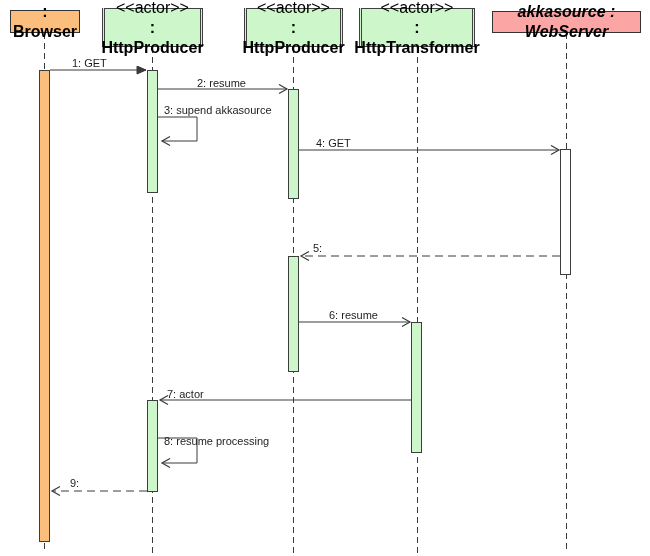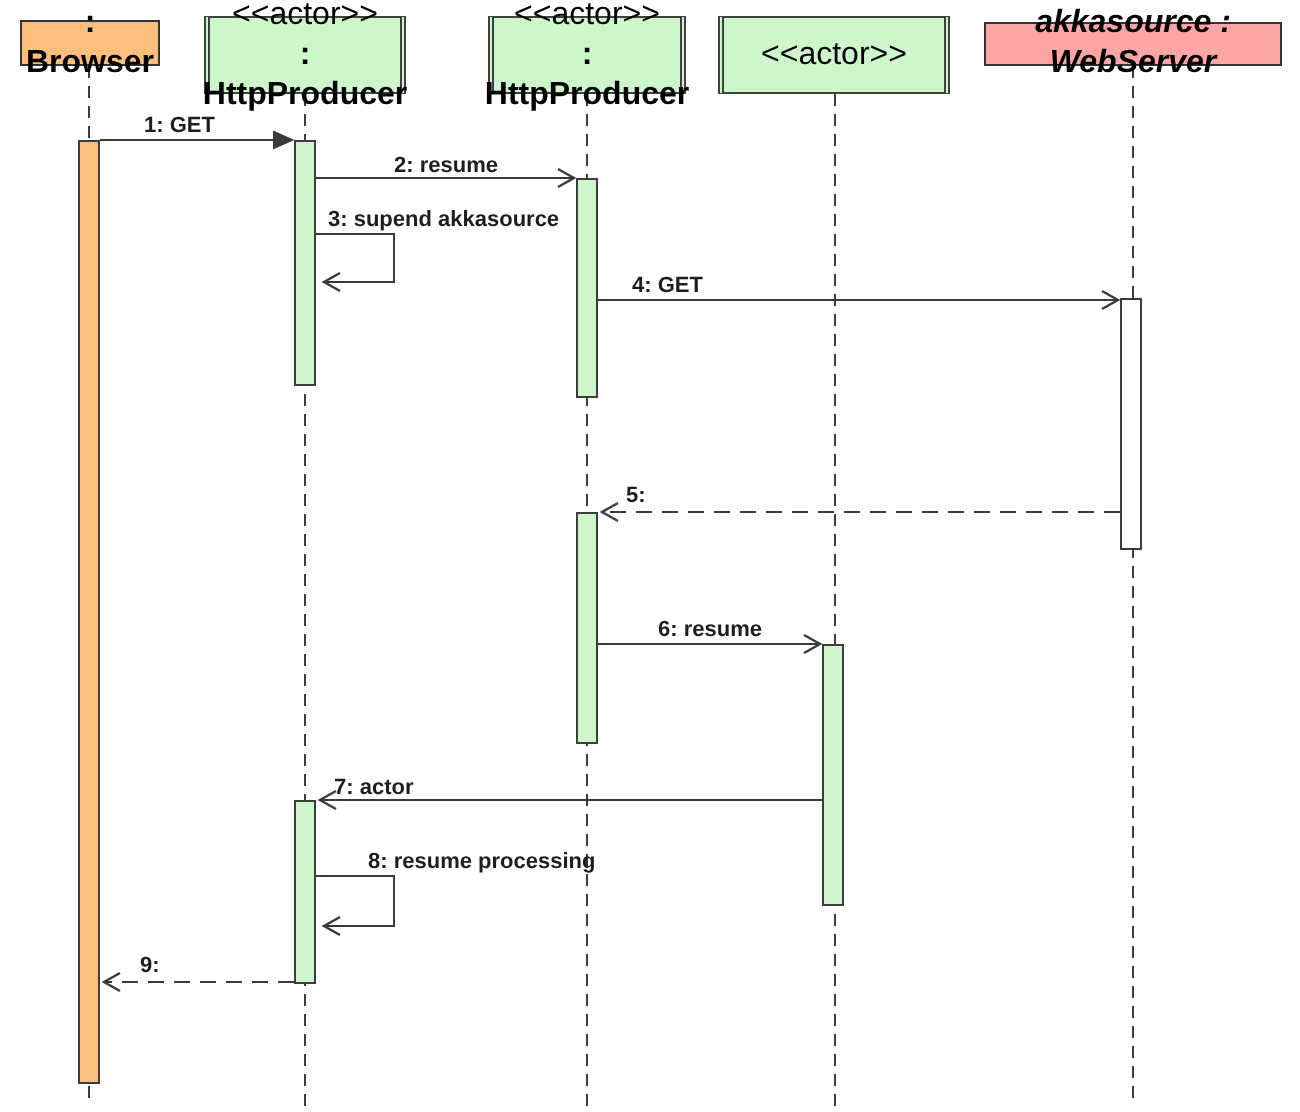--- a/index.html
+++ b/index.html
@@ -64,21 +64,20 @@
     left: 0; top: 0;
     z-index: 6;
   }
   
   .msg-label {
     position: absolute;
     font-size: 11px;
     color: #1d1d1d;
     white-space: nowrap;
     z-index: 7;
-    font-weight: bold;
   }
 </style>
 </head>
 <body>
 
 <div id="canvas">
 
   <div class="lifeline" style="left:44px;  top:33px; height:520px;"></div>
   <div class="lifeline" style="left:152px; top:47px; height:506px;"></div>
   <div class="lifeline" style="left:293px; top:47px; height:506px;"></div>
@@ -94,20 +93,21 @@
     <span class="pname">: HttpProducer</span>
   </div>
 
   <div class="pbox actor" style="left:244px; top:8px; width:99px; height:39px;">
     <span class="stereotype">&lt;&lt;actor&gt;&gt;</span>
     <span class="pname">: HttpProducer</span>
   </div>
 
   <div class="pbox actor" style="left:359px; top:8px; width:116px; height:39px;">
     <span class="stereotype">&lt;&lt;actor&gt;&gt;</span>
+    <span class="pname">: HttpTransformer</span>
   </div>
 
   <div class="pbox simple white" style="left:492px; top:11px; width:149px; height:22px;">
     <span class="pname">akkasource : WebServer</span>
   </div>
 
   <div class="act orange" style="left:39px;  top:70px;  height:472px;"></div>
   <div class="act green" style="left:147px; top:70px;  height:123px;"></div>
   <div class="act green" style="left:288px; top:89px;  height:110px;"></div>
   <div class="act white" style="left:560px; top:149px; height:126px;"></div>
@@ -136,16 +136,16 @@
     <line x1="147" y1="491" x2="52" y2="491" stroke="#3a3a3a" stroke-width="1" stroke-dasharray="8,5" marker-end="url(#mOpen)"></line>
   </svg>
 
   <div class="msg-label" style="left:72px;  top:57px;">1: GET</div>
   <div class="msg-label" style="left:197px; top:77px;">2: resume</div>
   <div class="msg-label" style="left:164px; top:104px;">3: supend akkasource</div>
   <div class="msg-label" style="left:316px; top:137px;">4: GET</div>
   <div class="msg-label" style="left:313px; top:242px;">5:</div>
   <div class="msg-label" style="left:329px; top:309px;">6: resume</div>
   <div class="msg-label" style="left:167px; top:388px;">7: actor</div>
-  <div class="msg-label" style="left:164px; top:425px;margin-left:20px;">8: resume processing</div>
+  <div class="msg-label" style="left:164px; top:435px;">8: resume processing</div>
   <div class="msg-label" style="left:70px;  top:477px;">9:</div>
 
 </div>
 
 </body></html>

